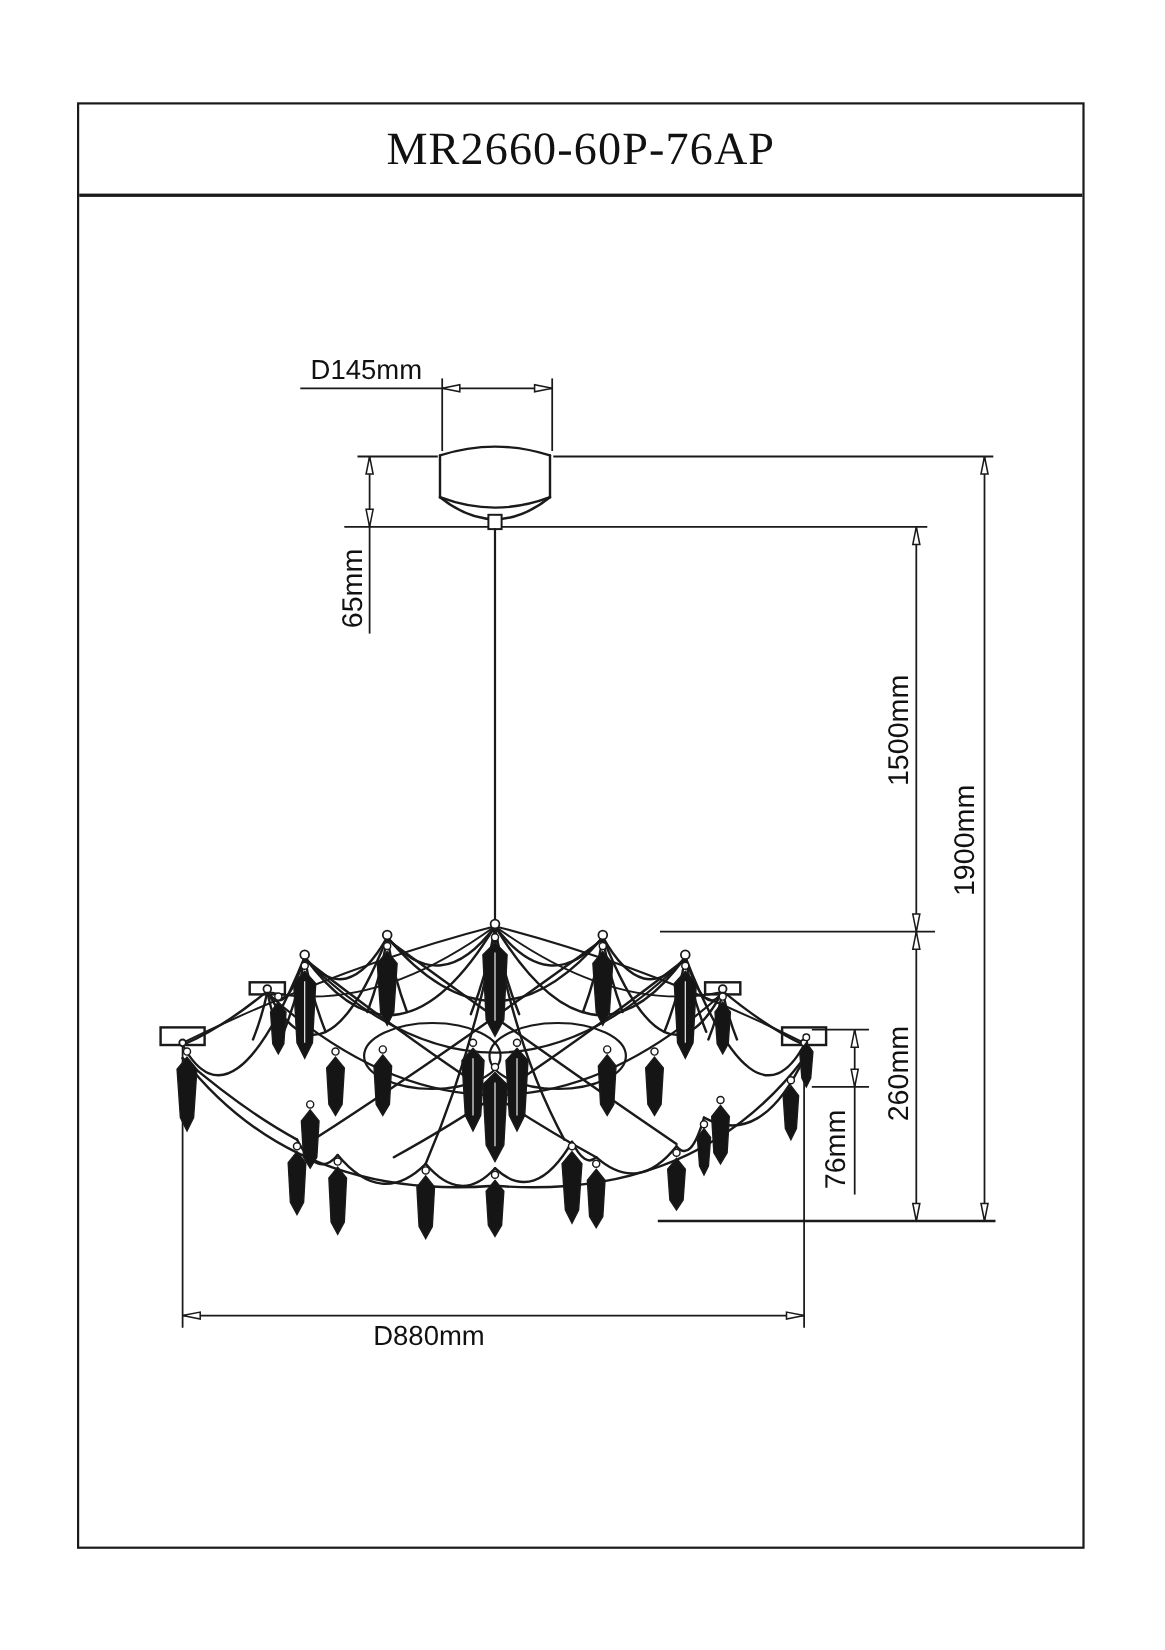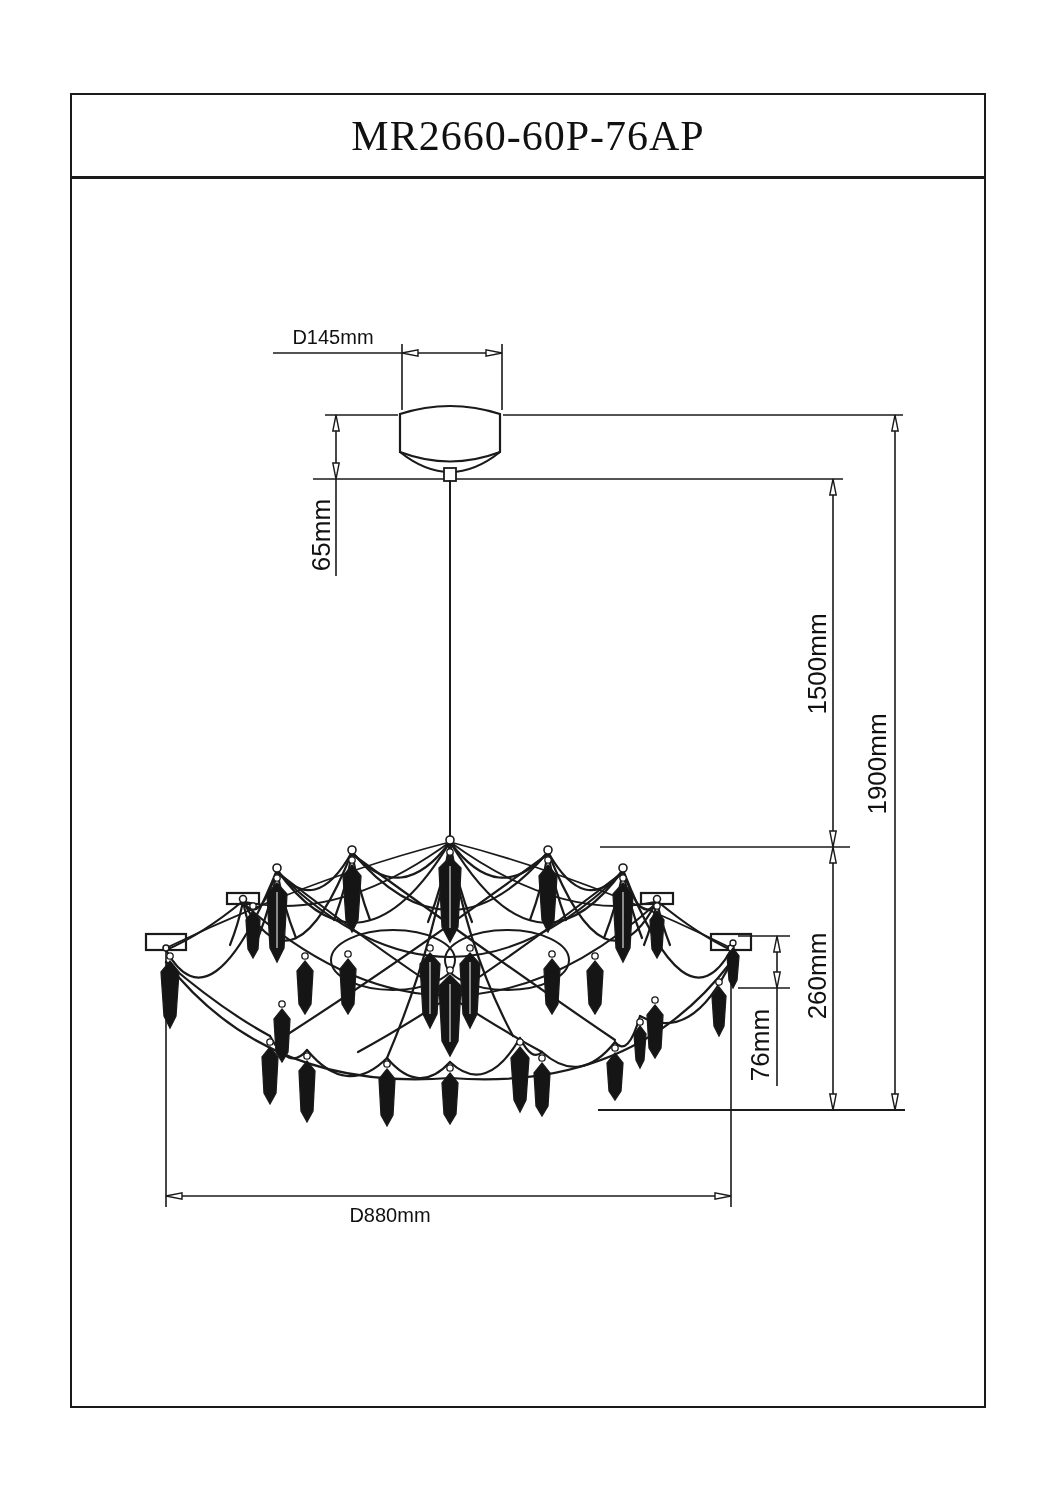--- a/index.html
+++ b/index.html
@@ -8,21 +8,21 @@
   #sheet{position:absolute;left:70px;top:93px;width:916px;height:1315px;
          border:2.5px solid #1a1a1a;box-sizing:border-box;background:#ffffff;}
   #title-box{position:absolute;left:0;top:0;width:100%;height:84px;
              border-bottom:3px solid #1a1a1a;box-sizing:border-box;
              display:flex;align-items:center;justify-content:center;}
   #title-text{font-family:"Liberation Serif",serif;font-size:42px;
               letter-spacing:1px;color:#111;white-space:nowrap;}
   svg{position:absolute;left:0;top:0;}
   .dim-label{position:absolute;color:#111;font-size:26px;font-weight:400;
              white-space:nowrap;transform:translate(-50%,-50%);}
-  .dim-label.big{font-size:20px;}
+  .dim-label.big{font-size:25px;}
   .rot{transform:translate(-50%,-50%) rotate(-90deg);}
 </style>
 </head>
 <body>
 
 <div id="page">
 
   <div id="sheet">
     <div id="title-box">
       <span id="title-text">MR2660-60P-76AP</span>

